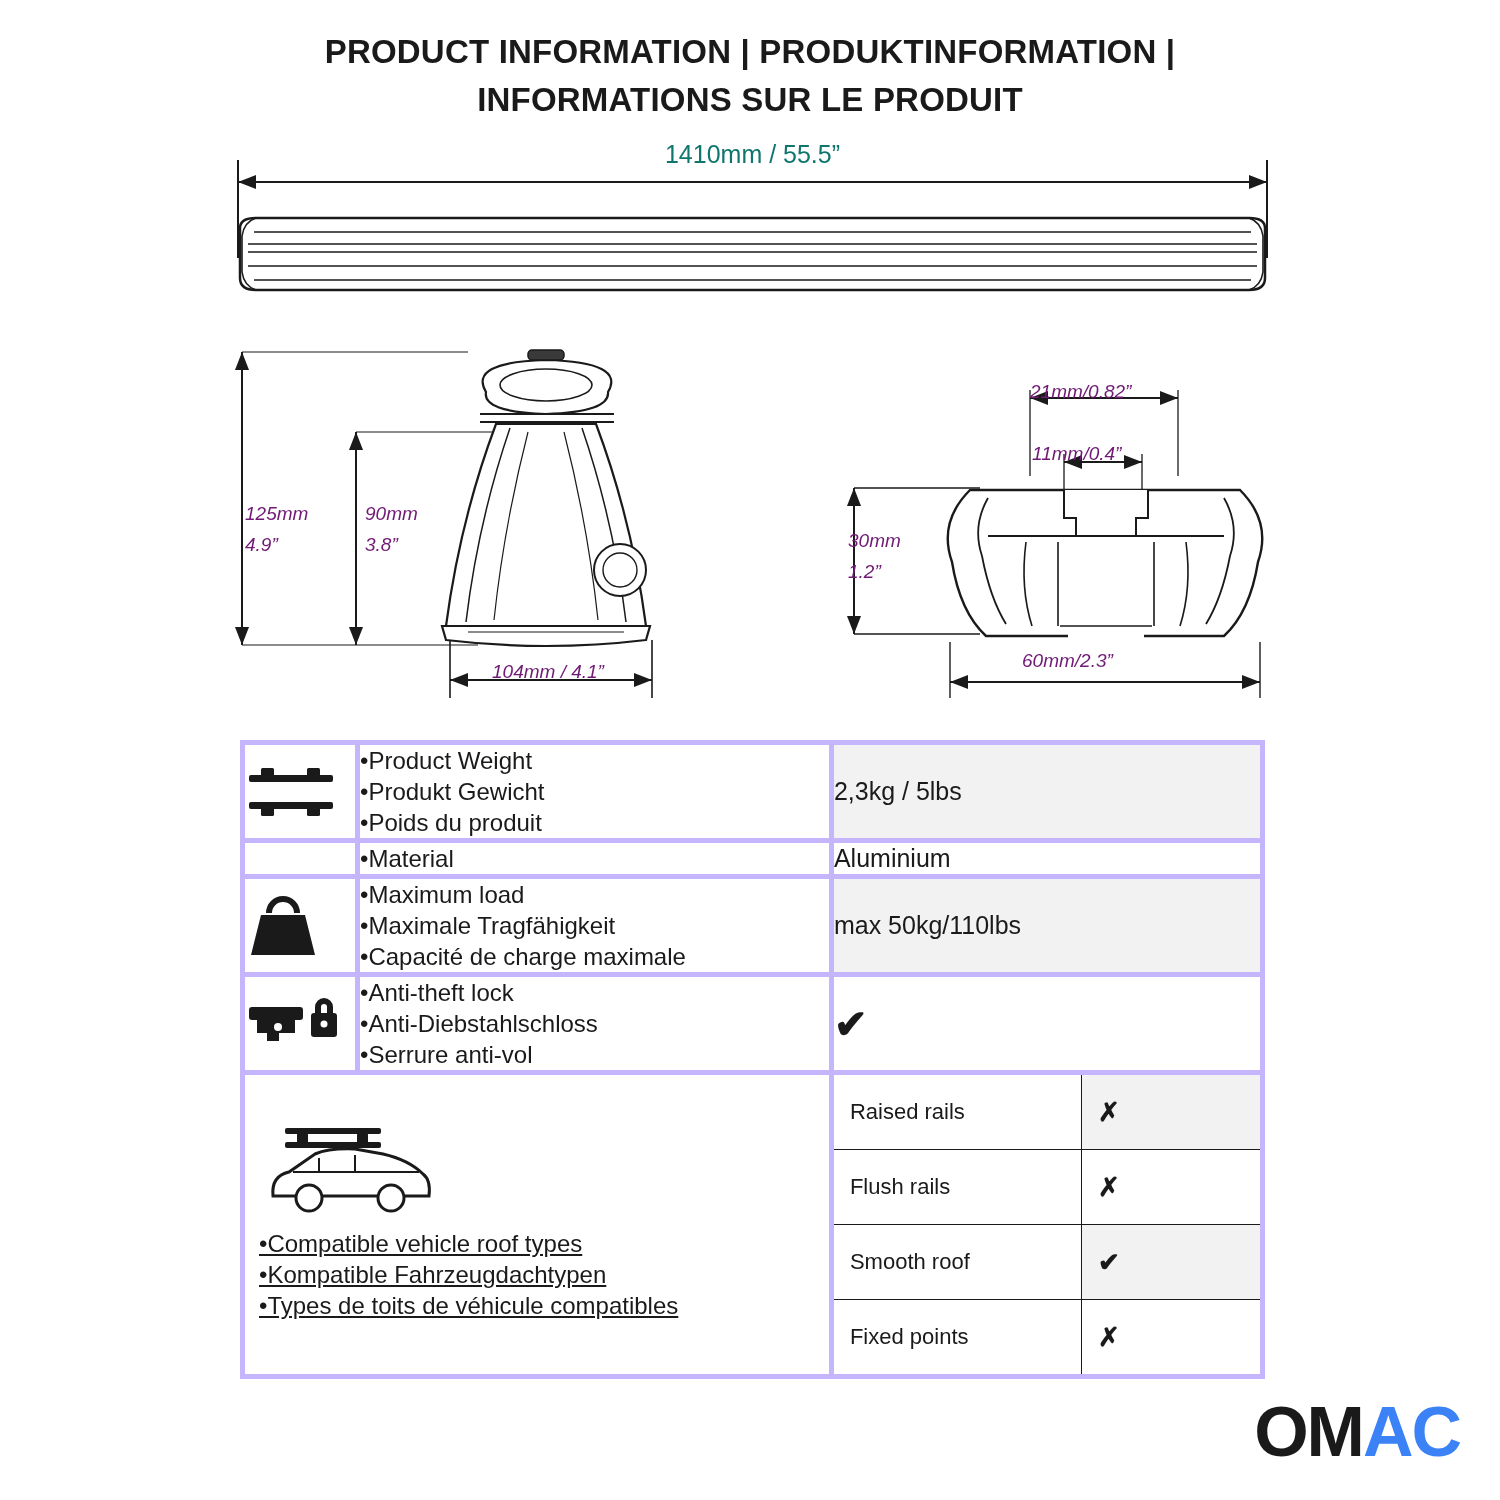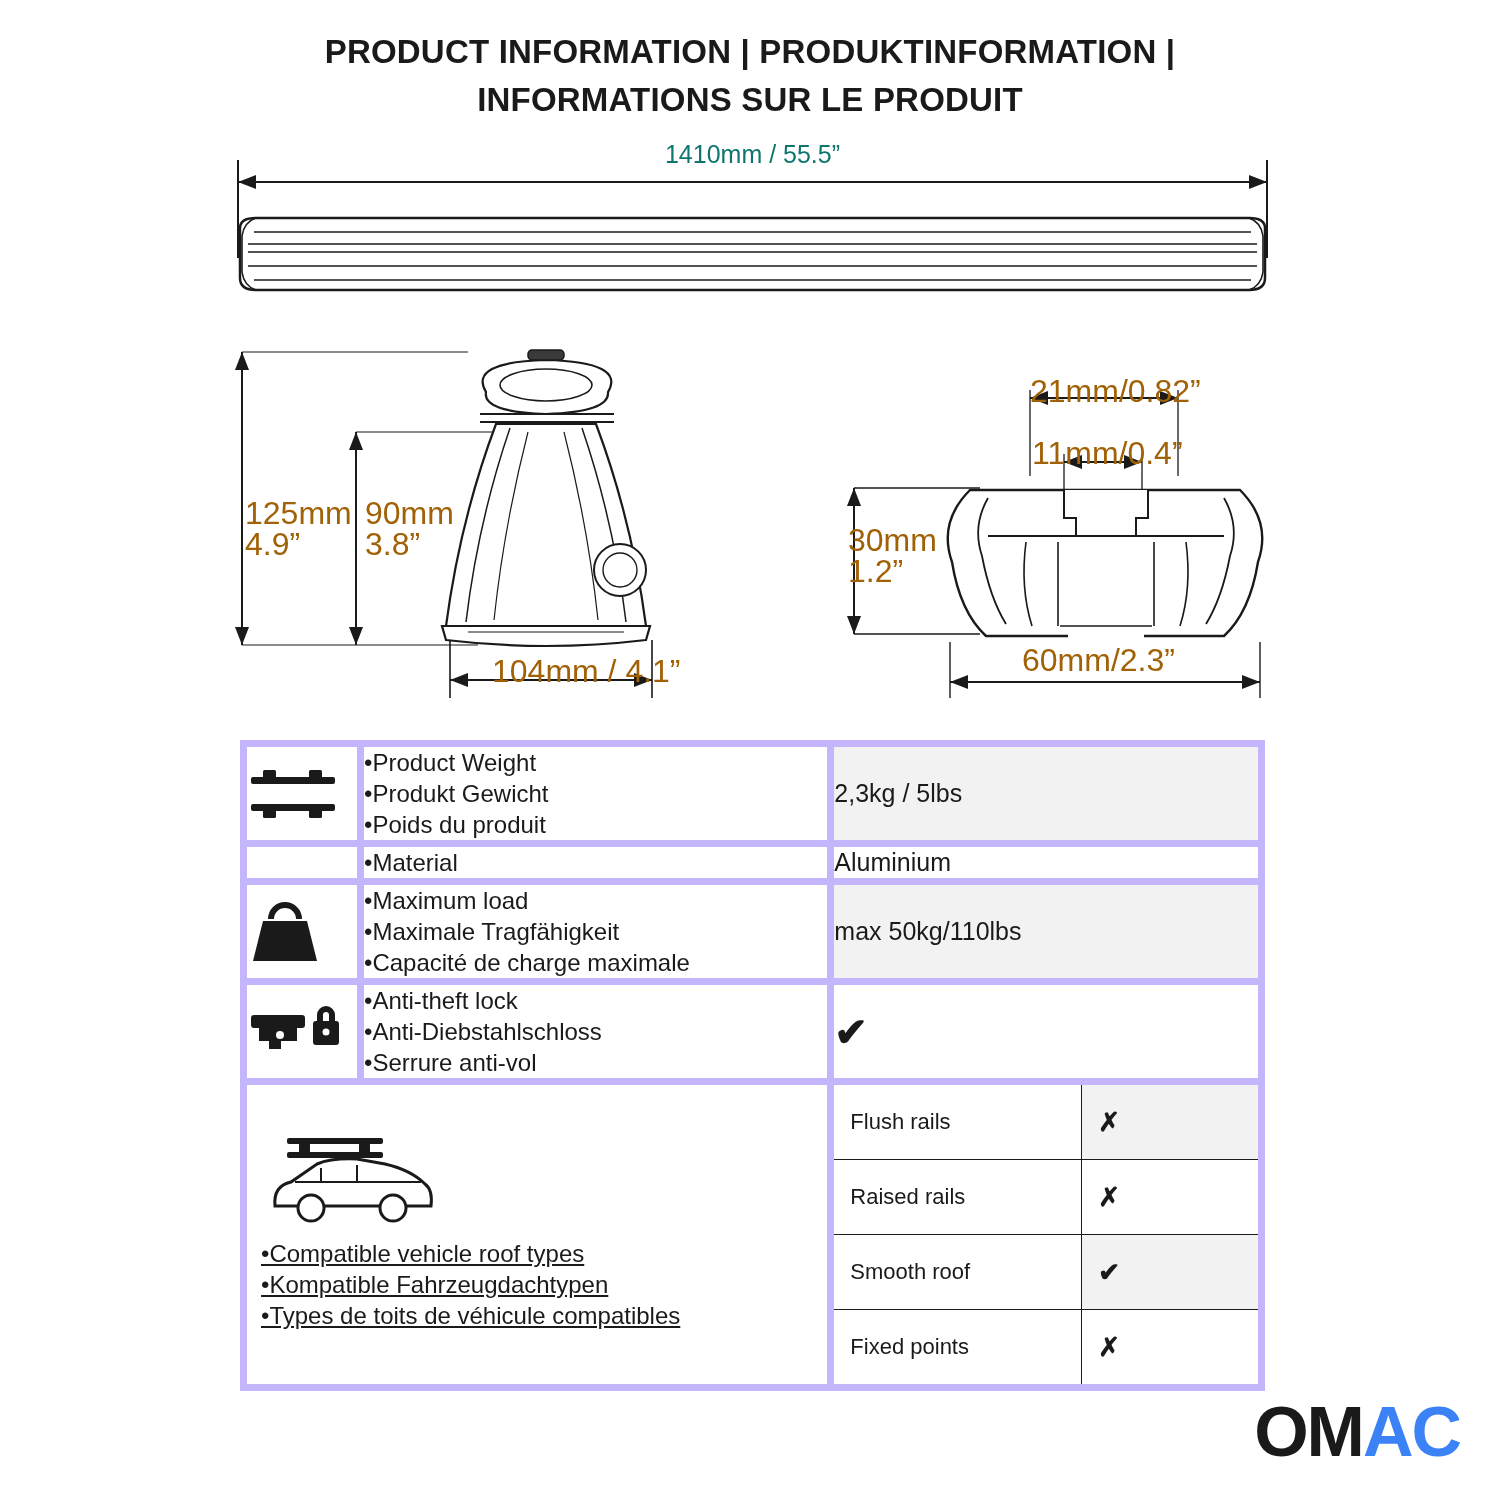--- a/index.html
+++ b/index.html
@@ -61,38 +61,39 @@
   
   .mid-area {
     position: absolute;
     left: 0;
     top: 330px;
     width: 1500px;
     height: 390px;
   }
   .lbl {
     position: absolute;
-    font-size: 32px;
-    color: #a16207;
+    font-size: 19px;
+    color: #701a75;
     line-height: 31px;
     white-space: nowrap;
+    font-style: italic;
   }
 
   
   .spec-table {
     position: absolute;
     left: 240px;
     top: 740px;
     width: 1025px;
     border: 2px solid #1a1a1a;
     border-collapse: collapse;
     background: #fff;
   }
   .spec-table td {
-    border: 7px solid #c4b5fd;
+    border: 5px solid #c4b5fd;
     vertical-align: middle;
     padding: 0;
   }
   .cell-label {
     padding: 12px 14px 12px 18px;
     font-size: 24px;
     line-height: 30px;
   }
   .cell-value {
     padding: 12px 18px;
@@ -379,25 +380,25 @@
             </svg>
           </div>
           <div class="bullets">•Compatible vehicle roof types</div>
           <div class="bullets">•Kompatible Fahrzeugdachtypen</div>
           <div class="bullets">•Types de toits de véhicule compatibles</div>
         </td>
         <td colspan="2" style="padding:0;">
           <table class="sub-table">
             <tbody>
               <tr>
-                <td>Flush rails</td>
+                <td>Raised rails</td>
                 <td><span class="xmark">✗</span></td>
               </tr>
               <tr>
-                <td>Raised rails</td>
+                <td>Flush rails</td>
                 <td><span class="xmark">✗</span></td>
               </tr>
               <tr>
                 <td>Smooth roof</td>
                 <td><span class="xmark">✔</span></td>
               </tr>
               <tr>
                 <td>Fixed points</td>
                 <td><span class="xmark">✗</span></td>
               </tr>

